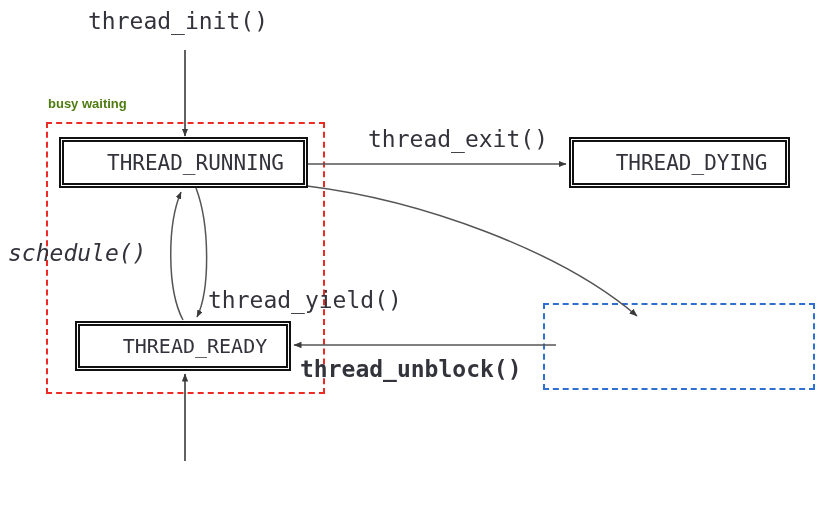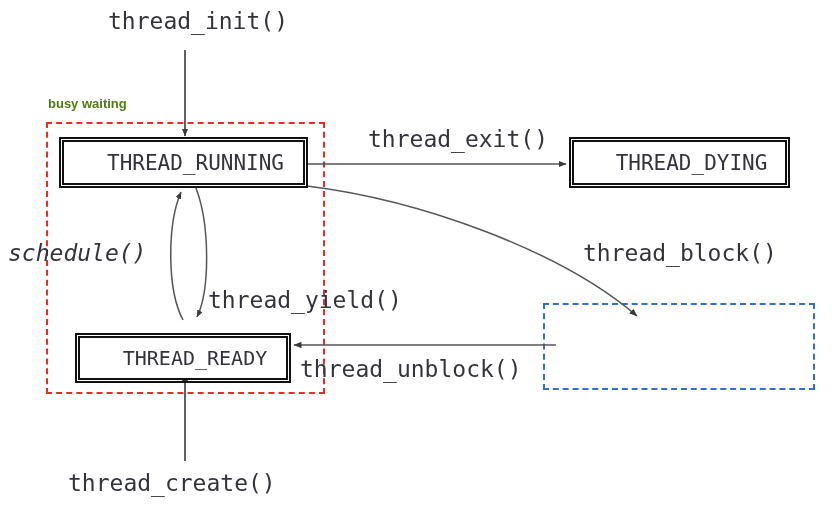--- a/index.html
+++ b/index.html
@@ -127,32 +127,30 @@
   </svg>
 
   <div class="state-box" style="left:62px; top:140px; width:243px; height:45px; font-size:21px;">
     <span class="state-label">THREAD_RUNNING</span>
   </div>
 
   <div class="state-box" style="left:572px; top:140px; width:215px; height:45px; font-size:21px;">
     <span class="state-label">THREAD_DYING</span>
   </div>
 
-  <div class="state-box" style="left:78px; top:336px; width:210px; height:44px; font-size:20px;">
+  <div class="state-box" style="left:78px; top:324px; width:210px; height:44px; font-size:20px;">
     <span class="state-label">THREAD_READY</span>
   </div>
 
 
-  <div class="edge-label" style="left:88px; top:8px; font-size:23px;margin-left:20px;">thread_init()</div>
+  <div class="edge-label" style="left:88px; top:8px; font-size:23px;">thread_init()</div>
 
   <div class="edge-label" style="left:340px; top:126px; font-size:23px;margin-left:28px;">thread_exit()</div>
 
   <div class="edge-label" style="left:8px; top:240px; font-size:23px;font-style:italic;">schedule()</div>
 
   <div class="edge-label" style="left:208px; top:240px; font-size:23px;margin-top:47px;">thread_yield()</div>
 
-  <div class="edge-label" style="left:583px; top:240px; font-size:23px;">thread_block()</div>
 
-  <div class="edge-label" style="left:300px; top:356px; font-size:23px;">thread_unblock()</div>
+  <div class="edge-label" style="left:300px; top:356px; font-size:23px;font-weight:bold;">thread_unblock()</div>
 
-  <div class="edge-label" style="left:68px; top:470px; font-size:23px;">thread_create()</div>
 
 </div>
 
 </body></html>

